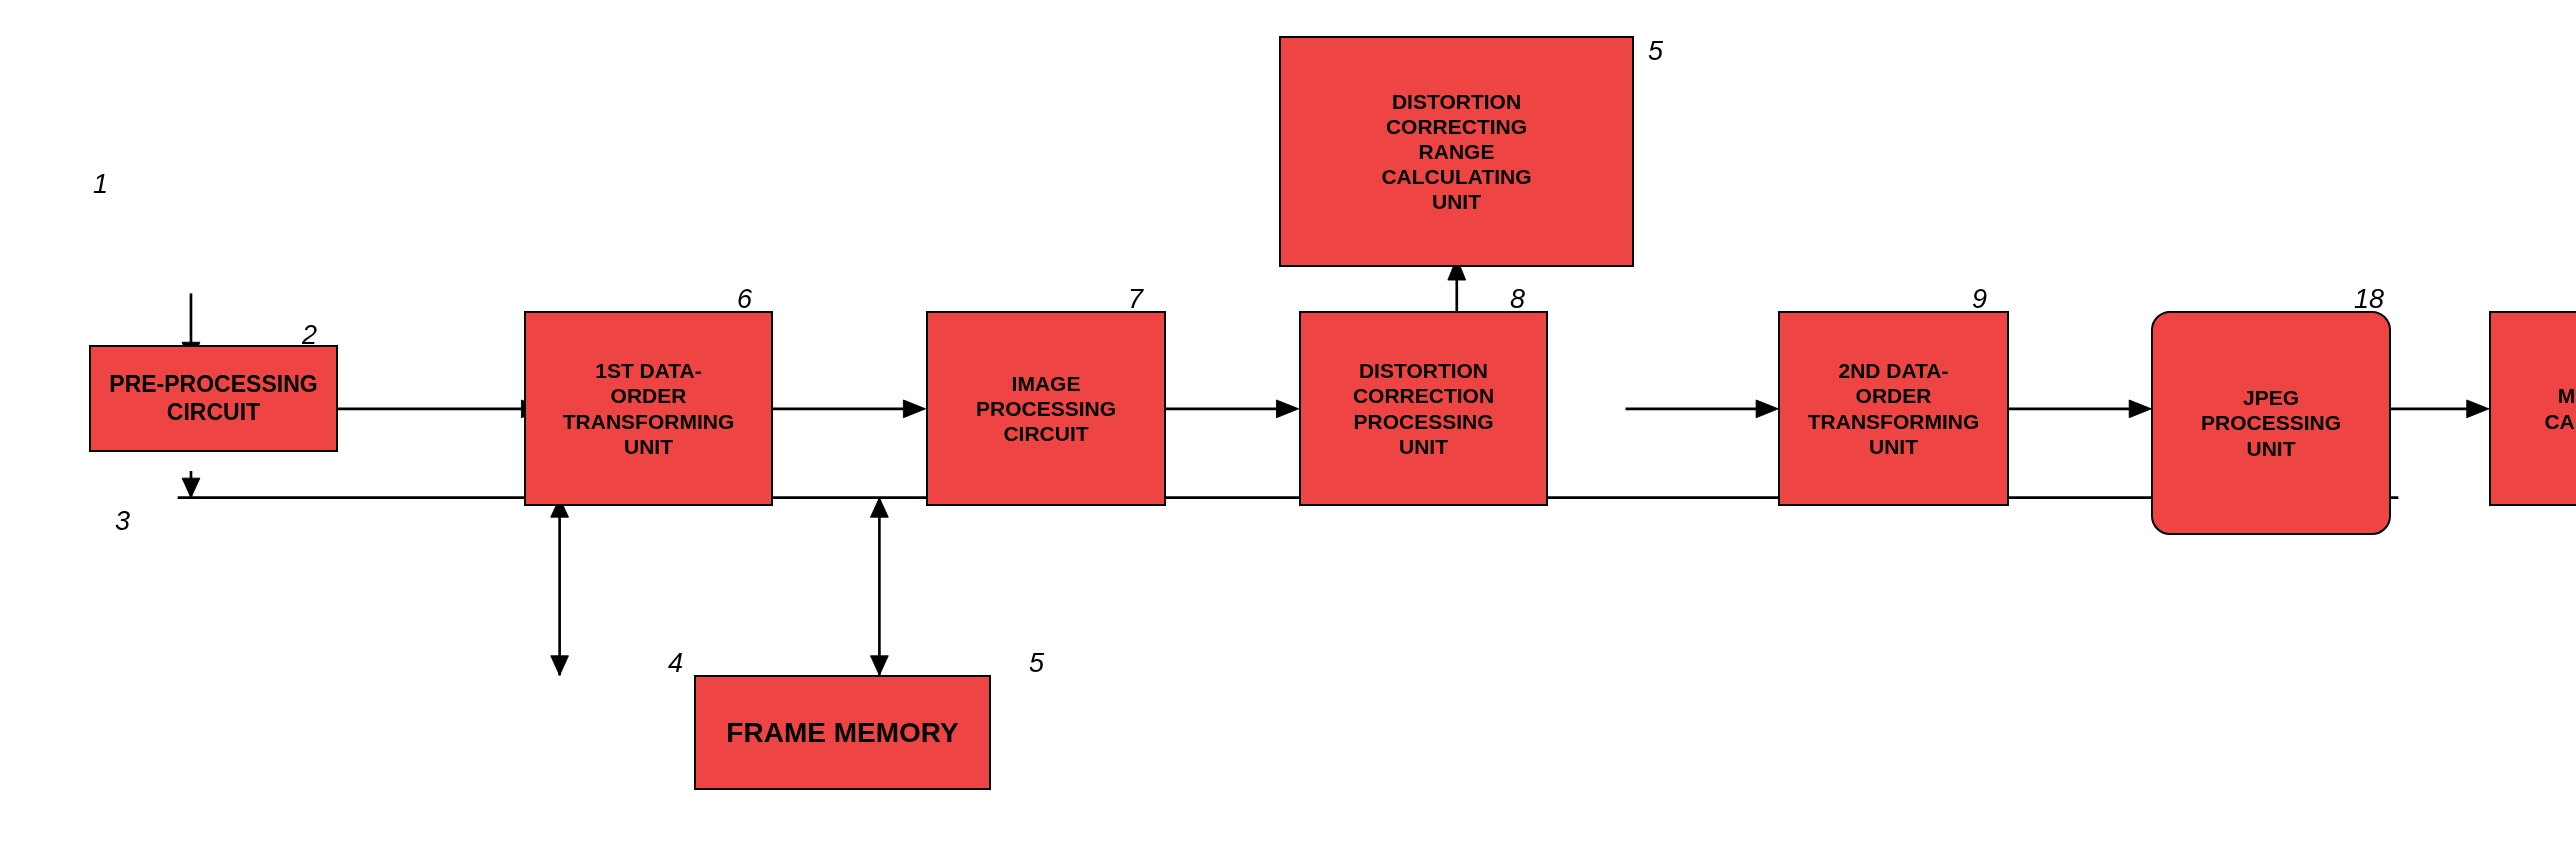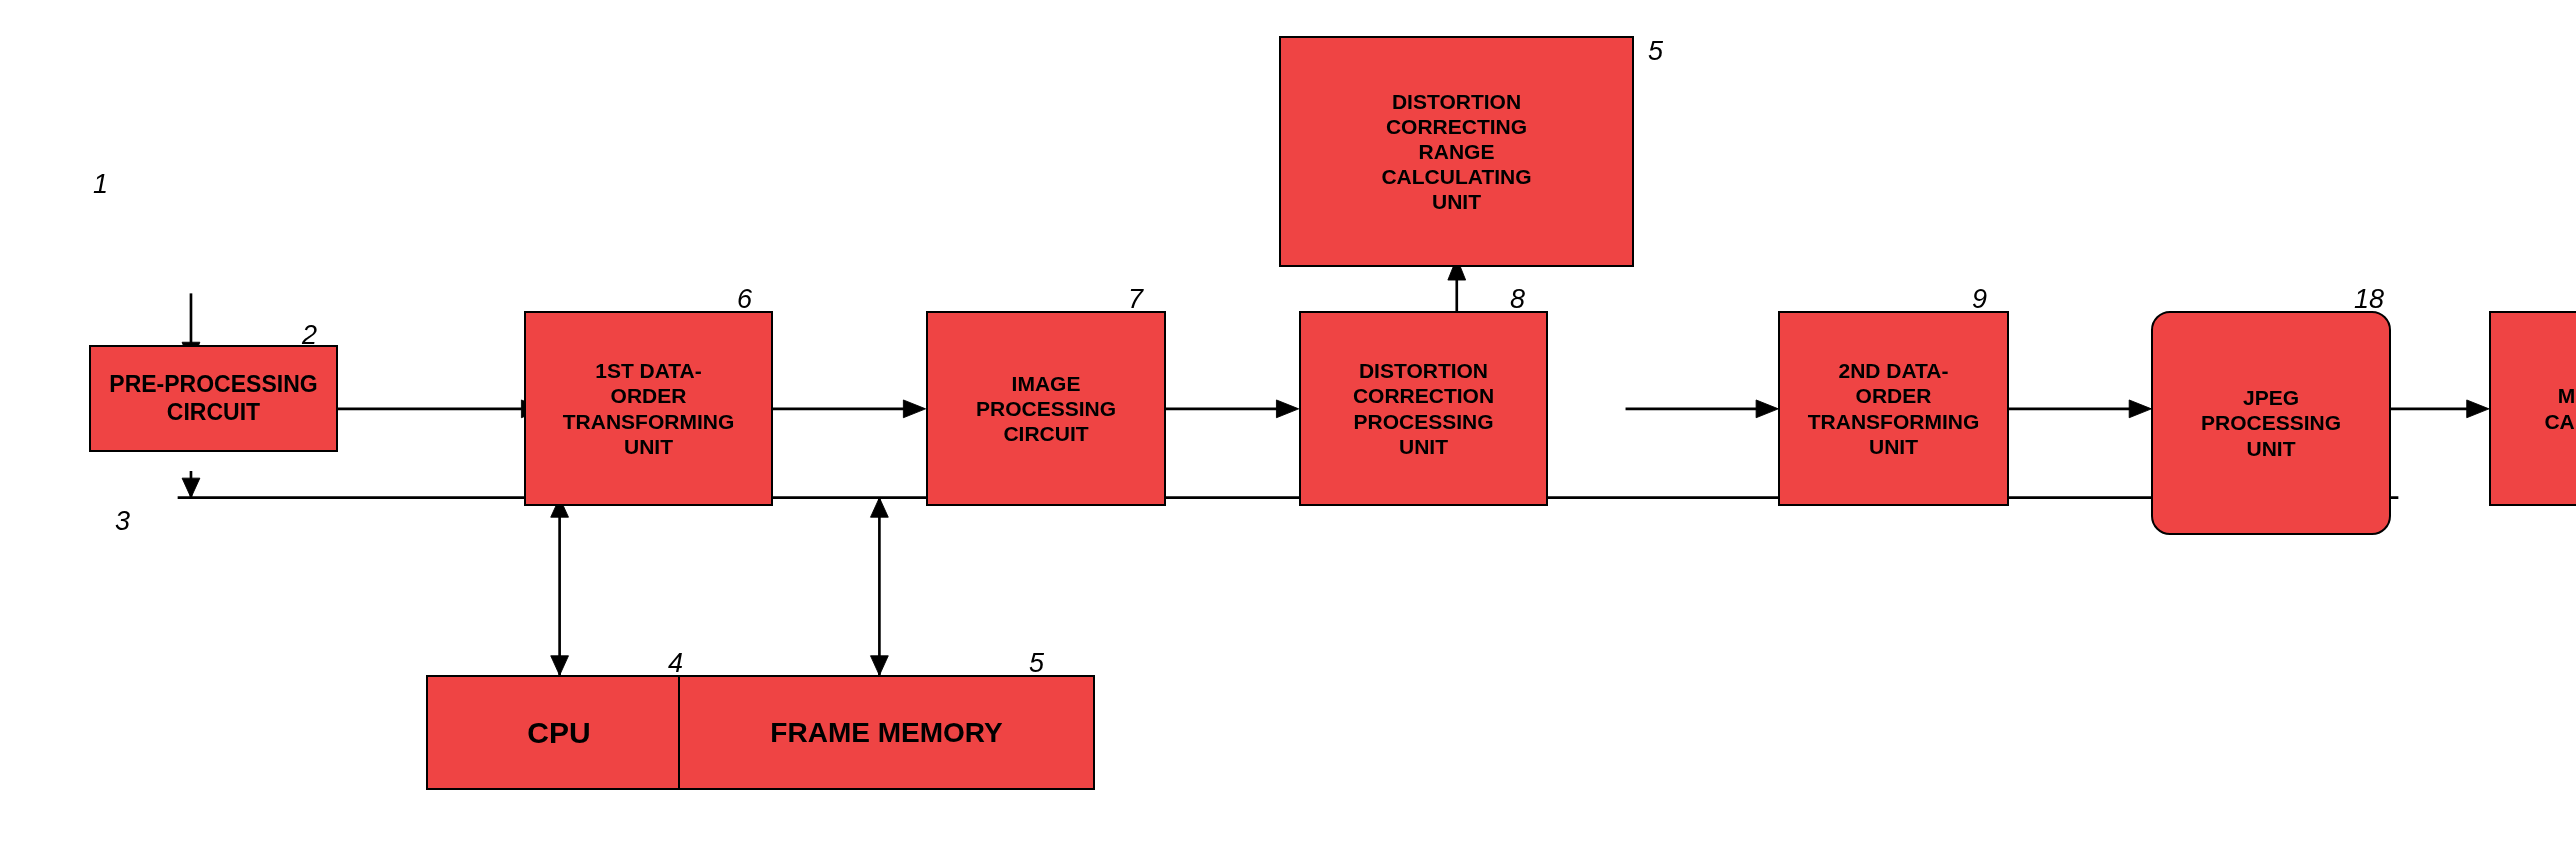--- a/index.html
+++ b/index.html
@@ -182,29 +182,26 @@
   </div>
 
   <div class="label" style="left:2354px; top:284px;">
     <span>18</span>
   </div>
 
   <div class="block" style="left:2489px; top:311px; width:231px; height:195px; font-size:21px;">
     <span>MEMORY<br>CARD, ETC.</span>
   </div>
 
-  <div class="block" style="left:426px; top:675px; width:266px; height:115px; font-size:30px;">
-    <span>CPU</span>
-  </div>
 
   <div class="label" style="left:668px; top:648px;">
     <span>4</span>
   </div>
 
-  <div class="block" style="left:678px; top:675px; width:417px; height:115px; font-size:28px;">
+  <div class="block" style="left:694px; top:675px; width:297px; height:115px; font-size:28px;">
     <span>FRAME MEMORY</span>
   </div>
 
   <div class="label" style="left:1029px; top:648px;">
     <span>5</span>
   </div>
 
 </div>
 
 

